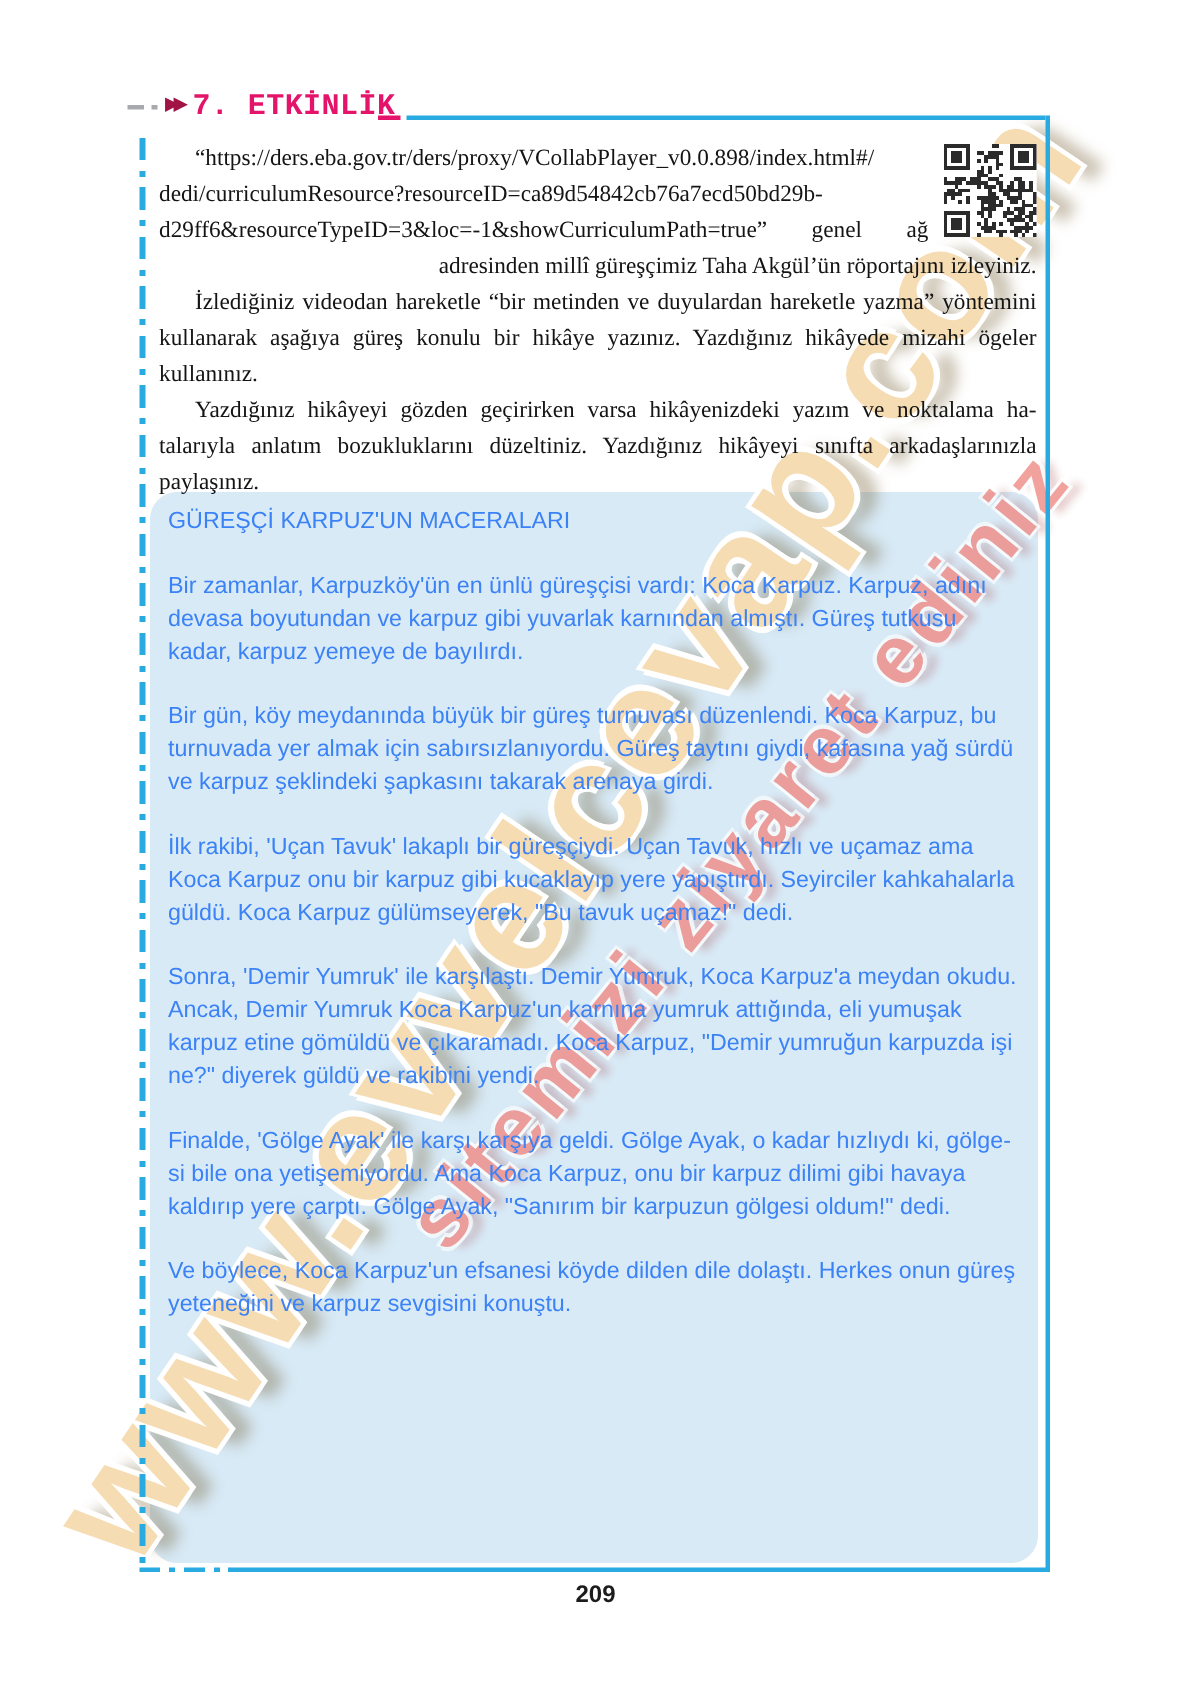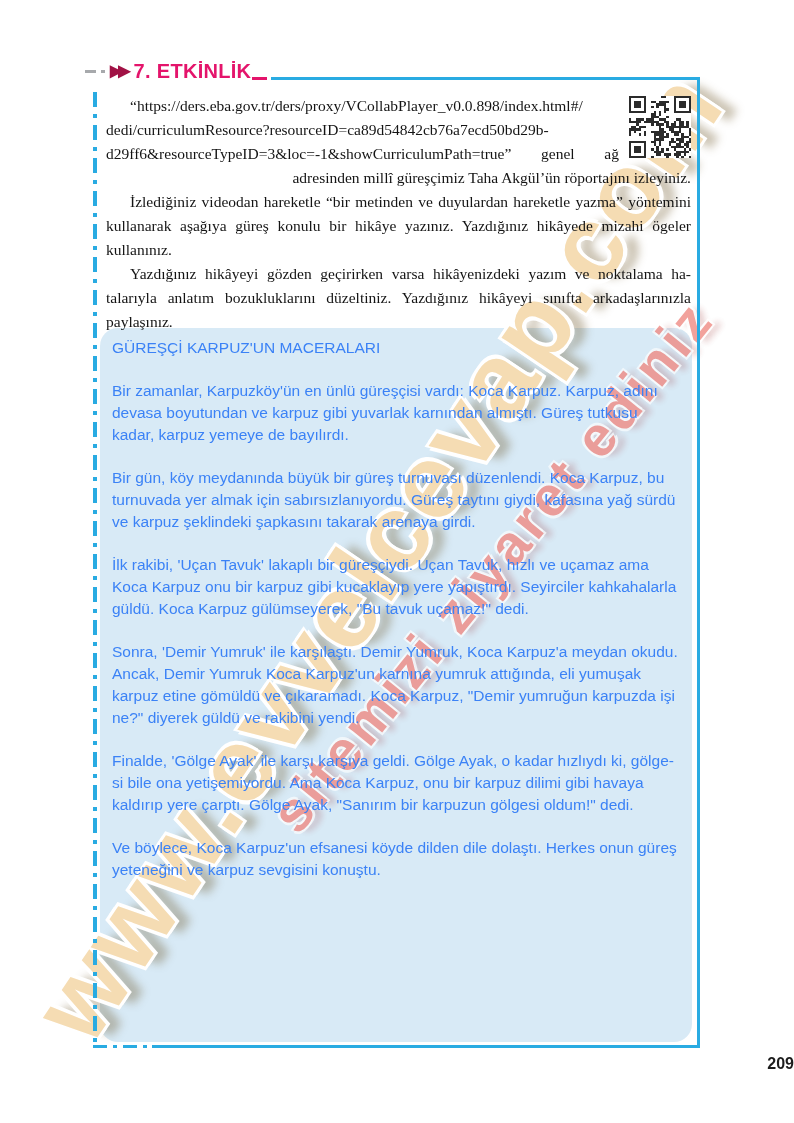--- a/index.html
+++ b/index.html
@@ -28,42 +28,42 @@
   .f-title-dash{left:252px;top:77px;width:15px;height:3px;background:#e4146b;}
   .f-right{left:697px;top:77px;width:3px;height:971px;background:#29abe2;}
   .f-bottom{left:152px;top:1045px;width:548px;height:3px;background:#29abe2;}
   .f-bottom-dash{left:93px;top:1045px;width:60px;height:3px;
           background:repeating-linear-gradient(to right,#29abe2 0 14px,transparent 14px 20px,#29abe2 20px 24px,transparent 24px 30px);}
   .corner-h{left:85px;top:70px;width:11px;height:3px;background:#a7a9ac;}
   .corner-dot{left:101px;top:70px;width:4px;height:3px;background:#a7a9ac;}
 
   
   .activity-title{position:absolute;z-index:4;left:110px;top:60px;
-      font-family:Liberation Sans, sans-serif;font-weight:bold;font-size:20px;color:#e4146b;letter-spacing:.3px;}
+      font-family:Liberation Mono, monospace;font-weight:bold;font-size:20px;color:#e4146b;letter-spacing:.3px;}
   .chev{color:#a11245;font-size:16px;letter-spacing:-4px;margin-right:7px;position:relative;top:-2px;}
 
   
   .instructions{position:absolute;z-index:4;left:106px;top:94px;width:585px;
       font-family:"Liberation Serif",serif;font-size:15.5px;line-height:24px;color:#141414;text-align:justify;}
   .instructions p{margin:0;}
   .indent{text-indent:24px;}
   .url-line{display:block;text-align:justify;text-align-last:justify;}
   .url-first{text-indent:24px;}
   .url-last{text-align:right;text-align-last:auto;}
   .qr{float:right;width:62px;height:62px;margin:2px 0 4px 10px;position:relative;z-index:5;background:#fff;}
   .qr svg{display:block;width:62px;height:62px;shape-rendering:crispEdges;}
 
   
   .storybox-text{position:absolute;z-index:4;left:112px;top:337px;width:566px;
       font-family:"Liberation Sans",sans-serif;font-size:15.5px;line-height:22px;color:#3b82f6;}
   .story-title{margin:0;font-size:15.5px;}
   .story-para{margin:21px 0 0 0;}
 
   
-  .page-number{position:absolute;z-index:4;left:0;top:1055px;width:794px;text-align:right;
+  .page-number{position:absolute;z-index:4;left:0;top:1055px;width:794px;text-align:center;
       font-family:"Liberation Sans",sans-serif;font-weight:bold;font-size:16px;color:#1c1c1c;}
 </style>
 </head>
 <body>
 
 <div class="page">
 
   <div class="bg-layer storybox-bg"></div>
 
   <div class="wm wm1">www.evvelcevap.com</div>

